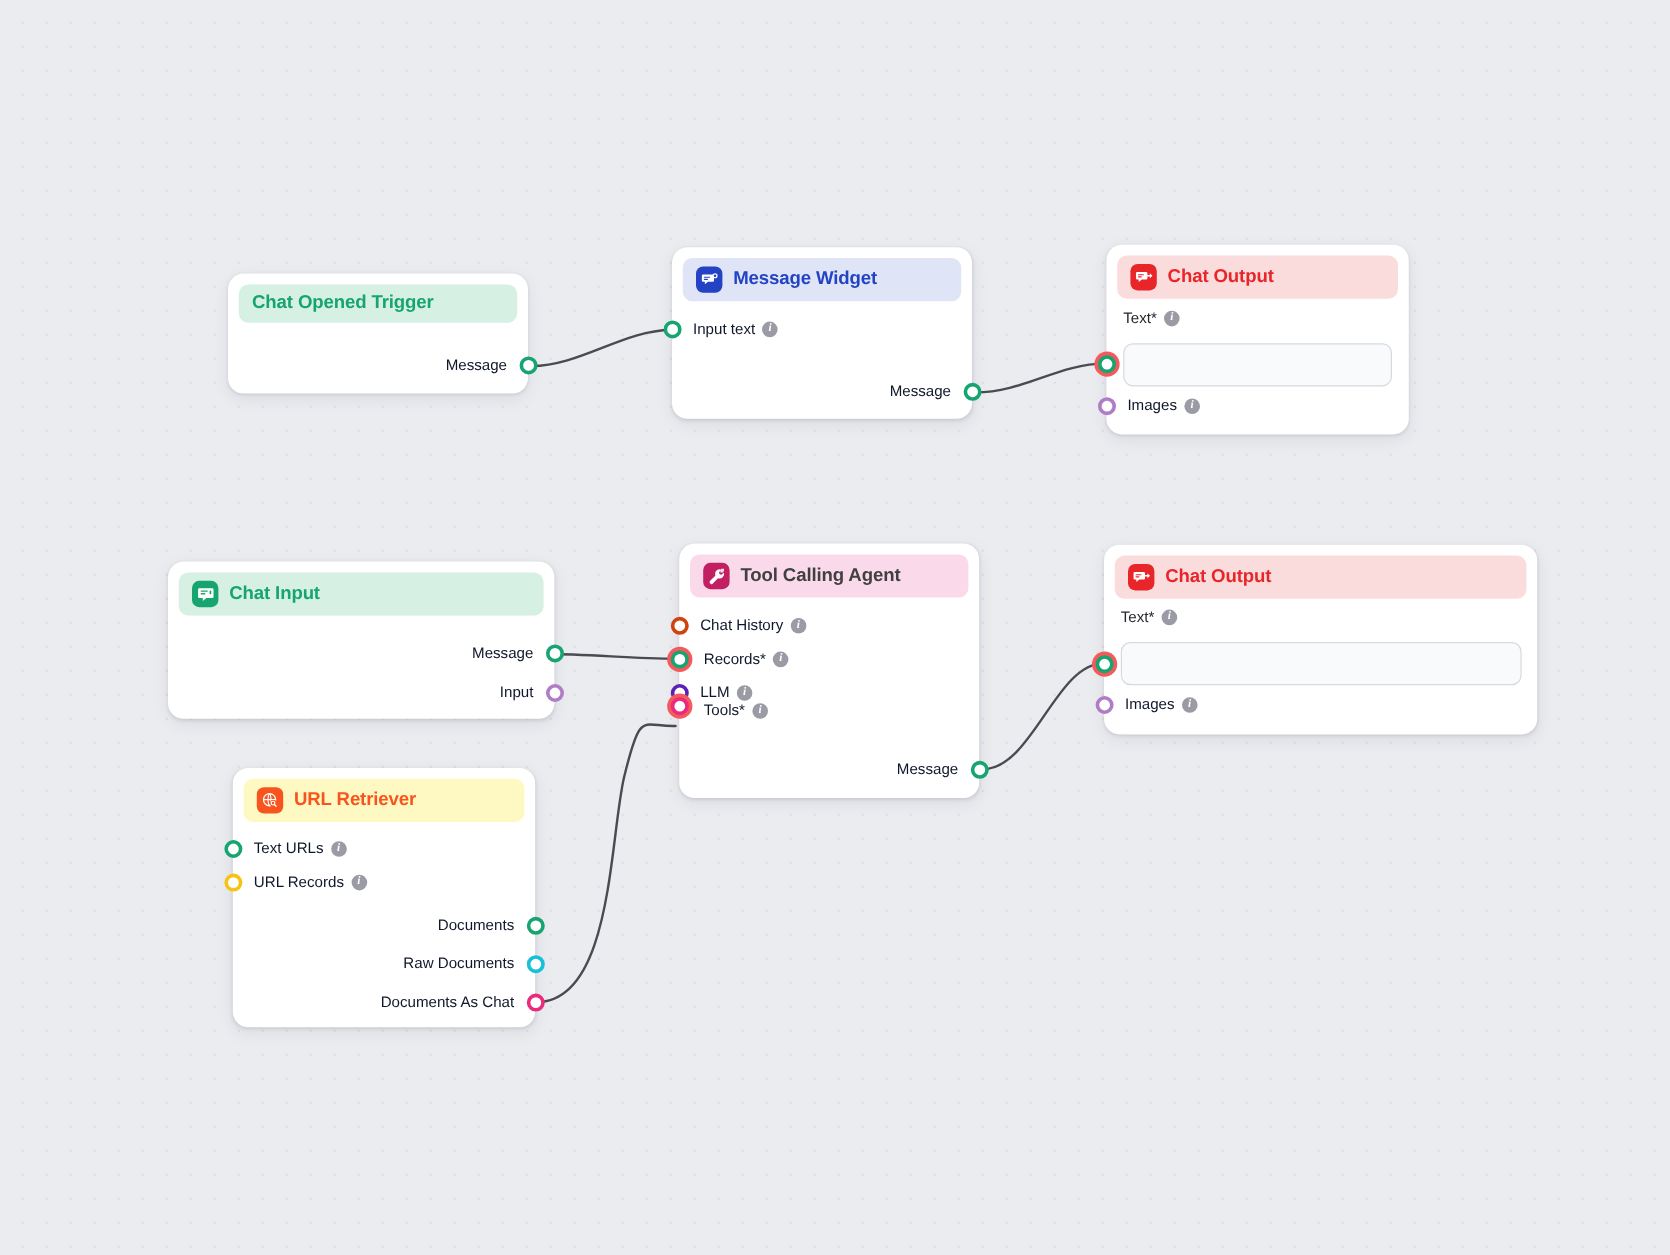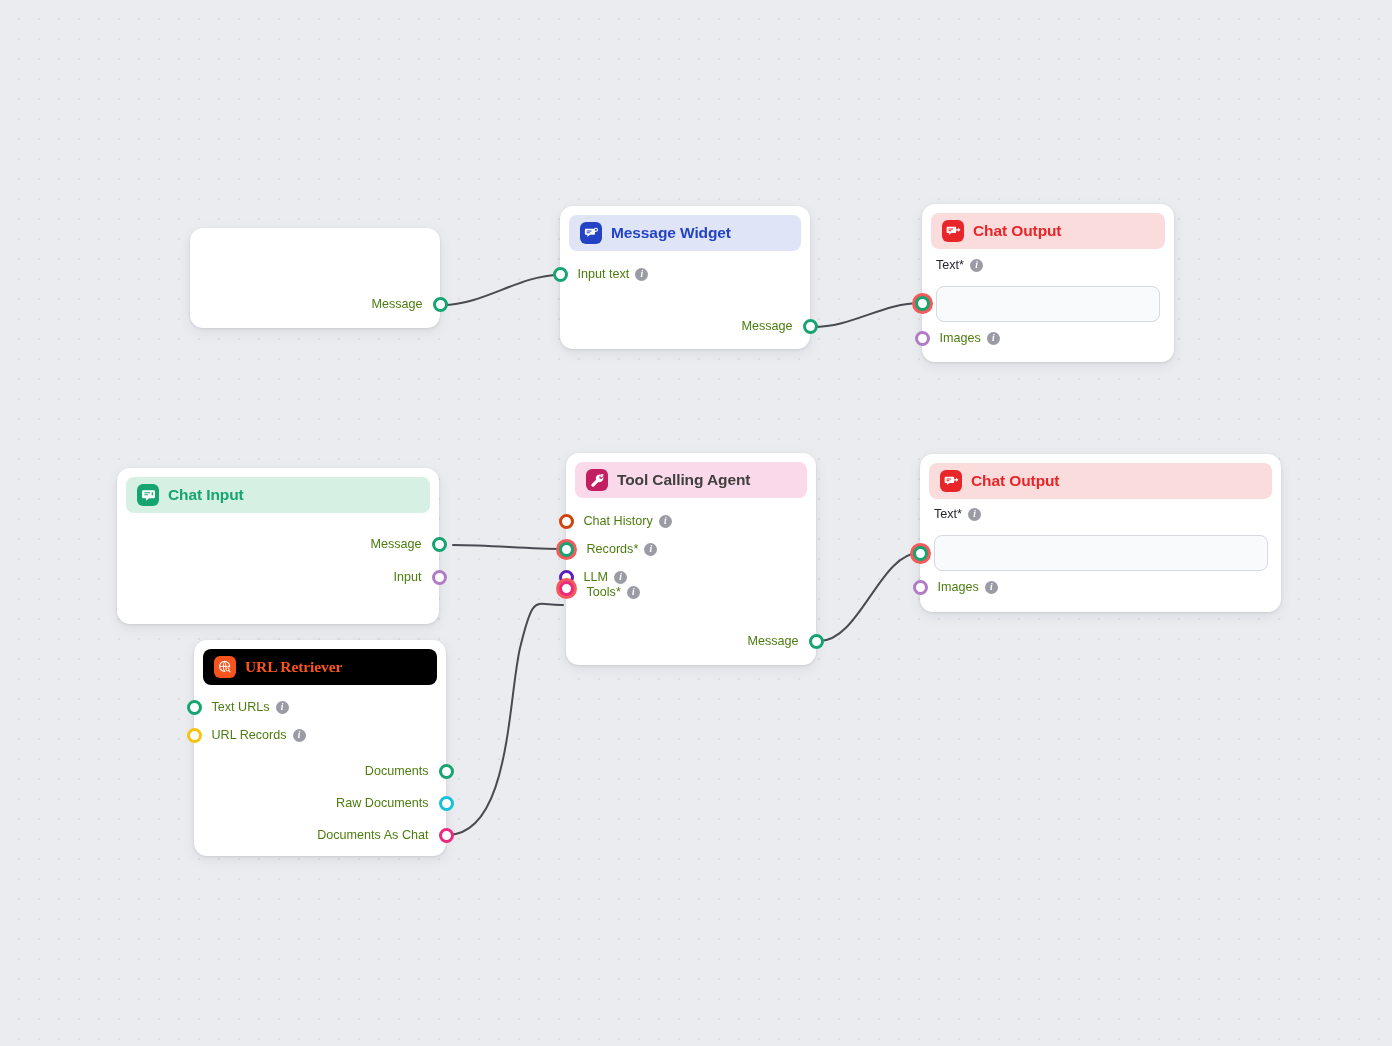--- a/index.html
+++ b/index.html
@@ -82,21 +82,21 @@
     display: flex;
     align-items: center;
     height: 20px;
     white-space: nowrap;
   }
   .port-row.in  { left: 0; }
   .port-row.out { right: 0; flex-direction: row; justify-content: flex-end; }
 
   .port-label {
     font-size: 12.6px;
-    color: #4d7c0f;
+    color: #0f172a;
     line-height: 1;
   }
   .port-row.in  .port-label { margin-left: 10px; }
   .port-row.out .port-label { margin-right: 10px; }
 
   
   .handle {
     width: 15px;
     height: 15px;
     border-radius: 50%;
@@ -168,20 +168,23 @@
   <svg id="edges" width="1392" height="1046" viewBox="0 0 1392 1046">
       <path d="M 443,305 C 483,305 520,275 559,275" stroke="#4a4a52"></path>
       <path d="M 813,327 C 853,327 882,303 921,303" stroke="#4a4a52"></path>
       <path d="M 453,545 C 493,545 525,549 564,549" stroke="#4a4a52"></path>
       <path d="M 447,835 C 510,835 508,700 520,648 C 534,590 535,606 563,605" stroke="#4a4a52"></path>
       <path d="M 819,641 C 860,641 880,553 919,553" stroke="#4a4a52"></path>
     </svg>
 
   <div id="nodes-layer">
       <div class="node" style="left: 190px; top: 228px; width: 250px; height: 100px;">
+        <div class="node-header" style="background: rgb(214, 240, 227);">
+          <span class="node-title" style="color: rgb(22, 165, 113);">Chat Opened Trigger</span>
+        </div>
         <div class="port-row out" style="top: 66px;">
           <span class="port-label">Message</span>
           <div class="handle" style="border-color: rgb(22, 165, 113);"></div>
         </div>
       </div>
       <div class="node" style="left: 560px; top: 206px; width: 250px; height: 143px;">
         <div class="node-header" style="background: rgb(223, 229, 247);">
           <span class="node-icon" style="background: rgb(35, 67, 196);">
             <svg width="15" height="15" viewBox="0 0 24 24">
               <path fill="#fff" d="M3 4.5h13a1.6 1.6 0 0 1 1.6 1.6v6.3A1.6 1.6 0 0 1 16 14H9.6L5.4 17.4V14H3a1.6 1.6 0 0 1-1.6-1.6V6.1A1.6 1.6 0 0 1 3 4.5z"></path>
@@ -224,21 +227,21 @@
           <span>Text*</span>
           <span class="info-icon">i</span>
         </div>
         <div class="field-box" style="left: 14px; top: 82px; width: 224px; height: 36px;"></div>
         <div class="port-row in" style="top: 89px;">
           <div class="handle connected" style="background: rgb(244, 89, 92);">
             <div class="inner" style="border-color: rgb(22, 165, 113);"></div>
           </div>
         </div>
       </div>
-      <div class="node" style="left: 117px; top: 468px; width: 322px; height: 156px;">
+      <div class="node" style="left: 140px; top: 468px; width: 322px; height: 131px;">
         <div class="node-header" style="background: rgb(214, 240, 227);">
           <span class="node-icon" style="background: rgb(22, 165, 113);">
             <svg width="15" height="15" viewBox="0 0 24 24">
               <path fill="#fff" d="M3.4 3.6h17.2a1.7 1.7 0 0 1 1.7 1.7v9.4a1.7 1.7 0 0 1-1.7 1.7h-7.8L8 20.4v-4H3.4a1.7 1.7 0 0 1-1.7-1.7V5.3a1.7 1.7 0 0 1 1.7-1.7z"></path>
               <rect x="5.1" y="6.6" width="9.6" height="1.7" rx="0.85" fill="#16a571"></rect>
               <rect x="5.1" y="10" width="6.4" height="1.7" rx="0.85" fill="#16a571"></rect>
               <rect x="17" y="6.6" width="2.3" height="5.1" rx="1.1" fill="#16a571"></rect>
             </svg>
           </span>
           <span class="node-title" style="color: rgb(22, 165, 113);">Chat Input</span>
@@ -285,21 +288,21 @@
           </div>
           <span class="port-label">Tools*</span>
           <span class="info-icon">i</span>
         </div>
         <div class="port-row out" style="top: 178px;">
           <span class="port-label">Message</span>
           <div class="handle" style="border-color: rgb(22, 165, 113);"></div>
         </div>
       </div>
       <div class="node" style="left: 194px; top: 640px; width: 252px; height: 216px;">
-        <div class="node-header" style="background: #000000; font-family: Liberation Serif, serif;">
+        <div class="node-header" style="background: #fef9c3;">
           <span class="node-icon" style="background: rgb(249, 84, 30);">
             <svg width="15" height="15" viewBox="0 0 24 24">
               <circle cx="10.6" cy="10.2" r="8.1" fill="none" stroke="#fff" stroke-width="1.8"></circle>
               <path d="M10.6 2.1c2.6 2.5 2.6 13.7 0 16.2M10.6 2.1c-2.6 2.5-2.6 13.7 0 16.2M2.6 10.2h16" fill="none" stroke="#fff" stroke-width="1.5"></path>
               <circle cx="15.8" cy="15.4" r="4.6" fill="#f9541e"></circle>
               <circle cx="15.2" cy="14.8" r="2.5" fill="none" stroke="#fff" stroke-width="1.6"></circle>
               <path d="M17.1 16.7l2.2 2.2" stroke="#fff" stroke-width="1.8" stroke-linecap="round"></path>
             </svg>
           </span>
           <span class="node-title" style="color: rgb(249, 84, 30);">URL Retriever</span>

